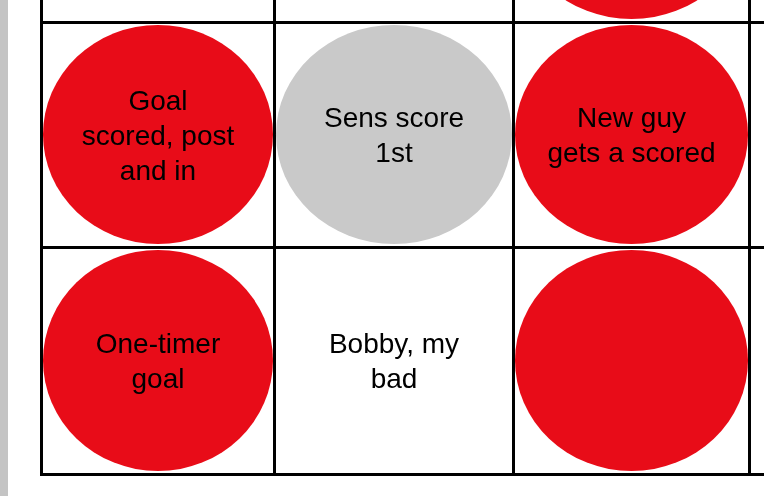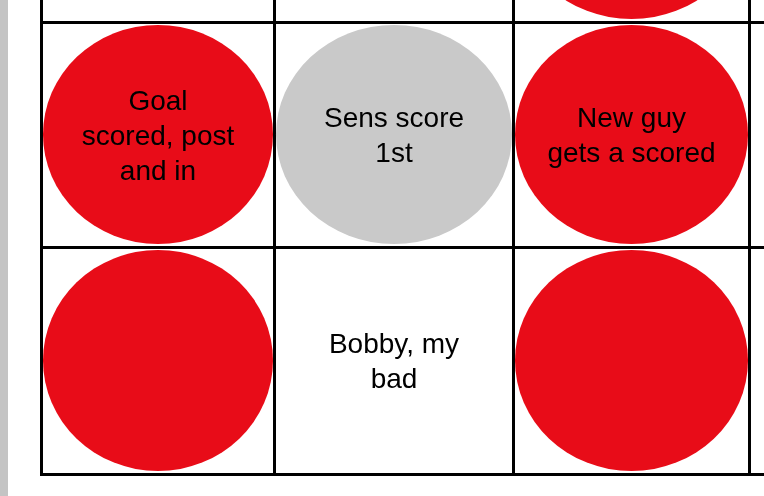--- a/index.html
+++ b/index.html
@@ -104,20 +104,22 @@
       <div class="cell-text">New guy
 gets a scored</div>
     </div>
     <div class="cell">
 
       <div class="cell-text"></div>
     </div>
 
     <div class="cell">
       <div class="marker red"></div>
+      <div class="cell-text">One-timer
+goal</div>
     </div>
     <div class="cell">
 
       <div class="cell-text">Bobby, my
 bad</div>
     </div>
     <div class="cell">
       <div class="marker red"></div>
     </div>
     <div class="cell">

